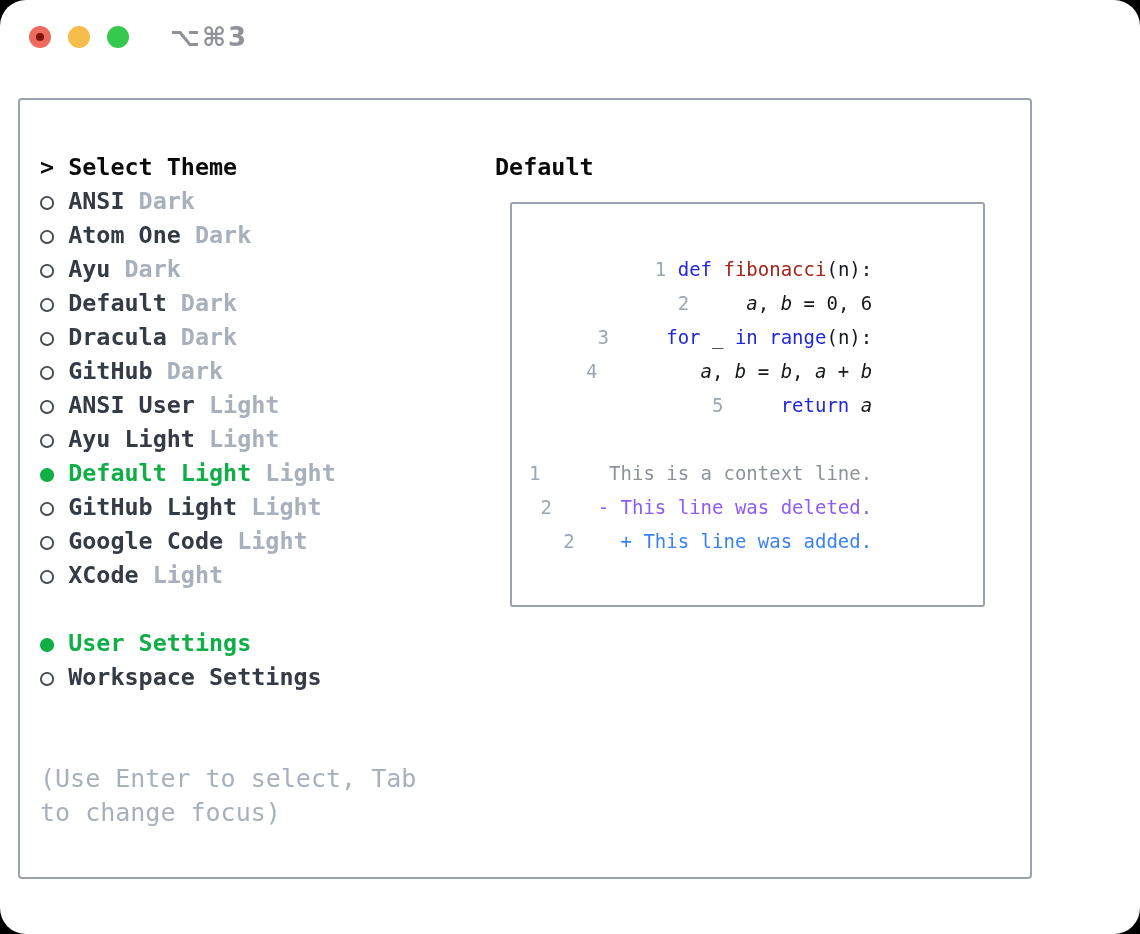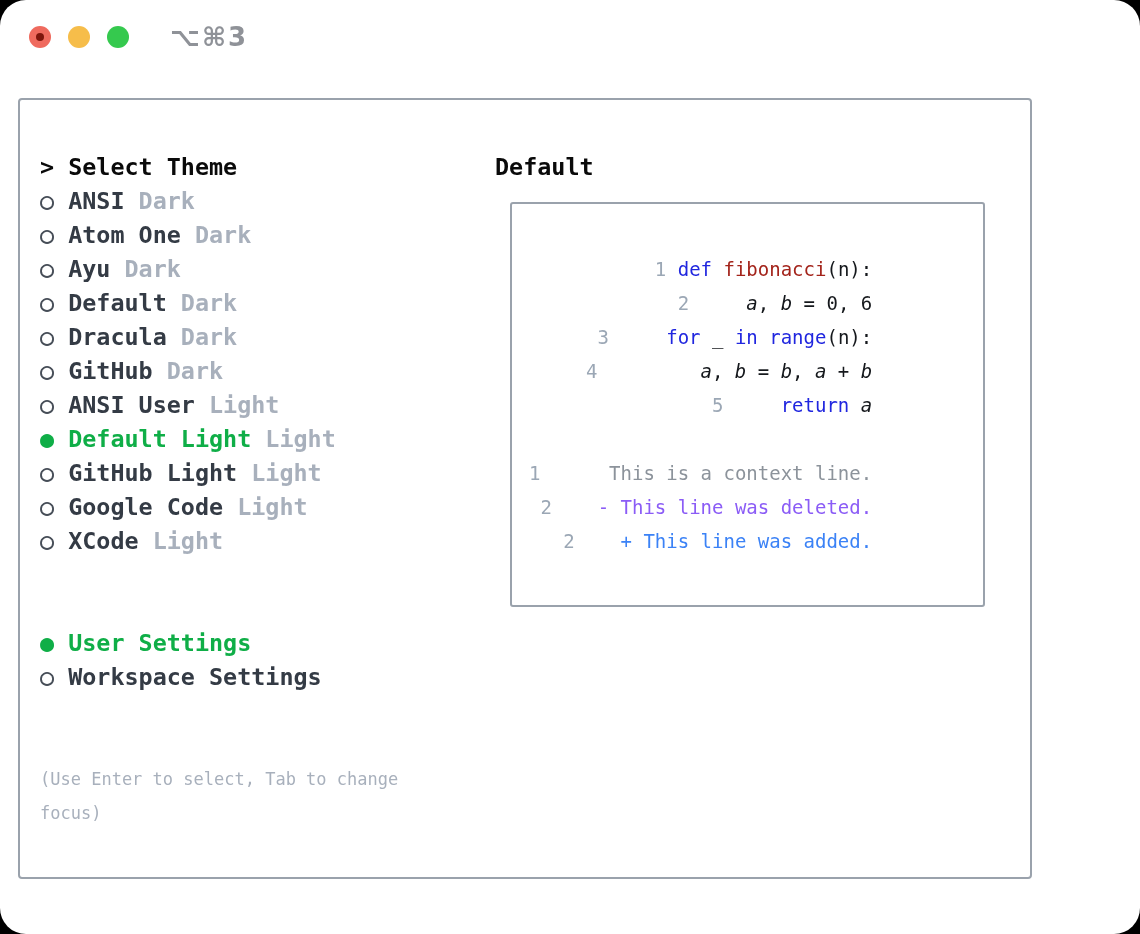--- a/index.html
+++ b/index.html
@@ -29,21 +29,21 @@
   .heading-row{font-weight:bold;color:#0a0a0a;}
   .subheading-row{color:#0d0f12;}
   .marker{color:#464d57;}
   .marker.cursor{color:#0a0a0a;font-weight:bold;}
   .variant{color:#a8b0bc;}
   .selected .marker,.selected .label{color:#0fae47;}
   #theme-block{position:absolute;left:20px;top:50px;}
   #apply-block{position:absolute;left:20px;top:526px;}
   #hint{
     position:absolute;left:20px;top:662px;width:420px;
-    font-size:17px;line-height:34px;color:#a8b0bc;white-space:normal;
+    font-size:25px;line-height:34px;color:#a8b0bc;white-space:normal;
   }
   
   #preview-heading{
     position:absolute;left:475px;top:50px;height:34px;line-height:34px;
     font-size:23.4px;font-weight:bold;color:#0a0a0a;white-space:pre;
   }
   .preview-box{
     position:absolute;left:490px;top:102px;width:471px;height:401px;
     border:2px solid #9aa2ac;border-radius:3px;background:#fff;
   }
@@ -77,20 +77,21 @@
     <div id="theme-block">
       <div class="row heading-row"><span class="marker cursor">&gt;</span><span> </span><span>Select Theme</span></div>
 
     <div class="row theme"><span class="marker">○</span><span class="label"> ANSI</span><span class="variant"> Dark</span></div>
         <div class="row theme"><span class="marker">○</span><span class="label"> Atom One</span><span class="variant"> Dark</span></div>
         <div class="row theme"><span class="marker">○</span><span class="label"> Ayu</span><span class="variant"> Dark</span></div>
         <div class="row theme"><span class="marker">○</span><span class="label"> Default</span><span class="variant"> Dark</span></div>
         <div class="row theme"><span class="marker">○</span><span class="label"> Dracula</span><span class="variant"> Dark</span></div>
         <div class="row theme"><span class="marker">○</span><span class="label"> GitHub</span><span class="variant"> Dark</span></div>
         <div class="row theme"><span class="marker">○</span><span class="label"> ANSI User</span><span class="variant"> Light</span></div>
+        <div class="row theme"><span class="marker">○</span><span class="label"> Ayu Light</span><span class="variant"> Light</span></div>
         <div class="row theme selected"><span class="marker">●</span><span class="label"> Default Light</span><span class="variant"> Light</span></div>
         <div class="row theme"><span class="marker">○</span><span class="label"> GitHub Light</span><span class="variant"> Light</span></div>
         <div class="row theme"><span class="marker">○</span><span class="label"> Google Code</span><span class="variant"> Light</span></div>
         <div class="row theme"><span class="marker">○</span><span class="label"> XCode</span><span class="variant"> Light</span></div>
       </div>
 
     <div id="apply-block">
 
     <div class="row apply selected"><span class="marker">●</span><span class="label"> User Settings</span></div>
         <div class="row apply"><span class="marker">○</span><span class="label"> Workspace Settings</span></div>

